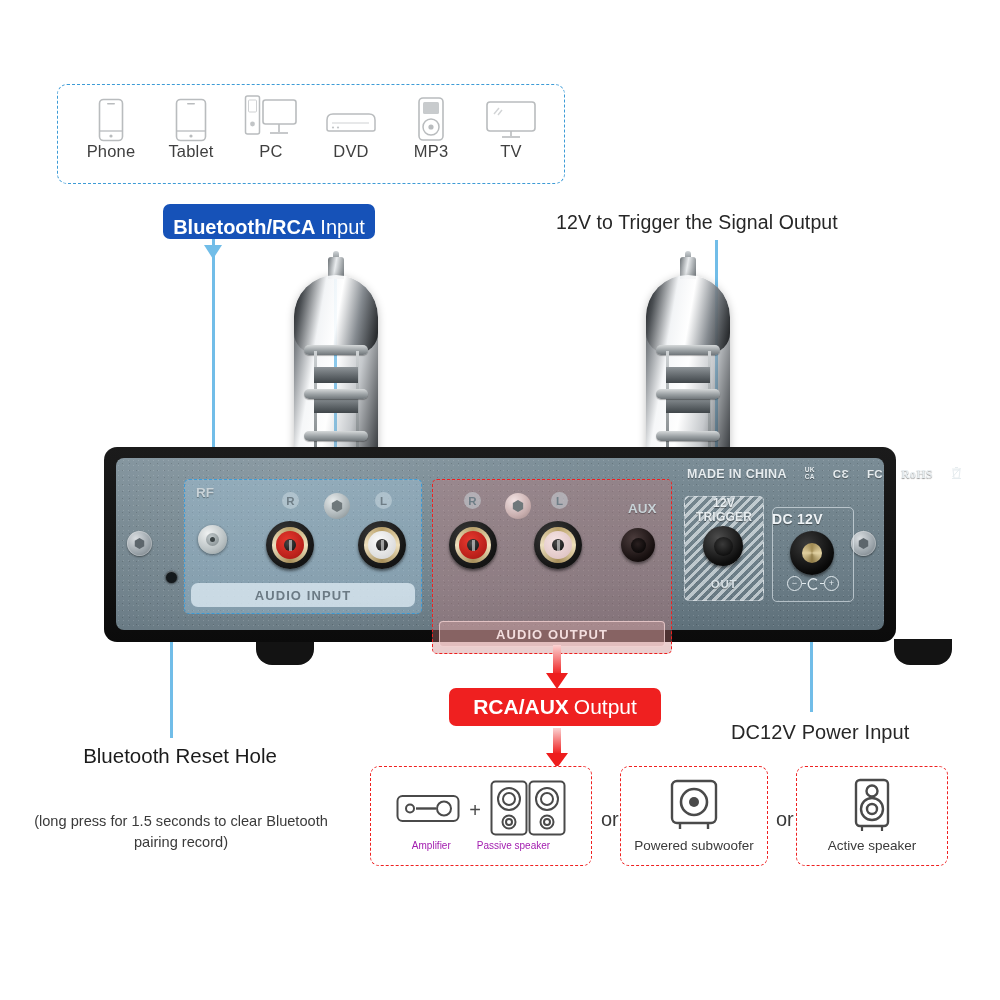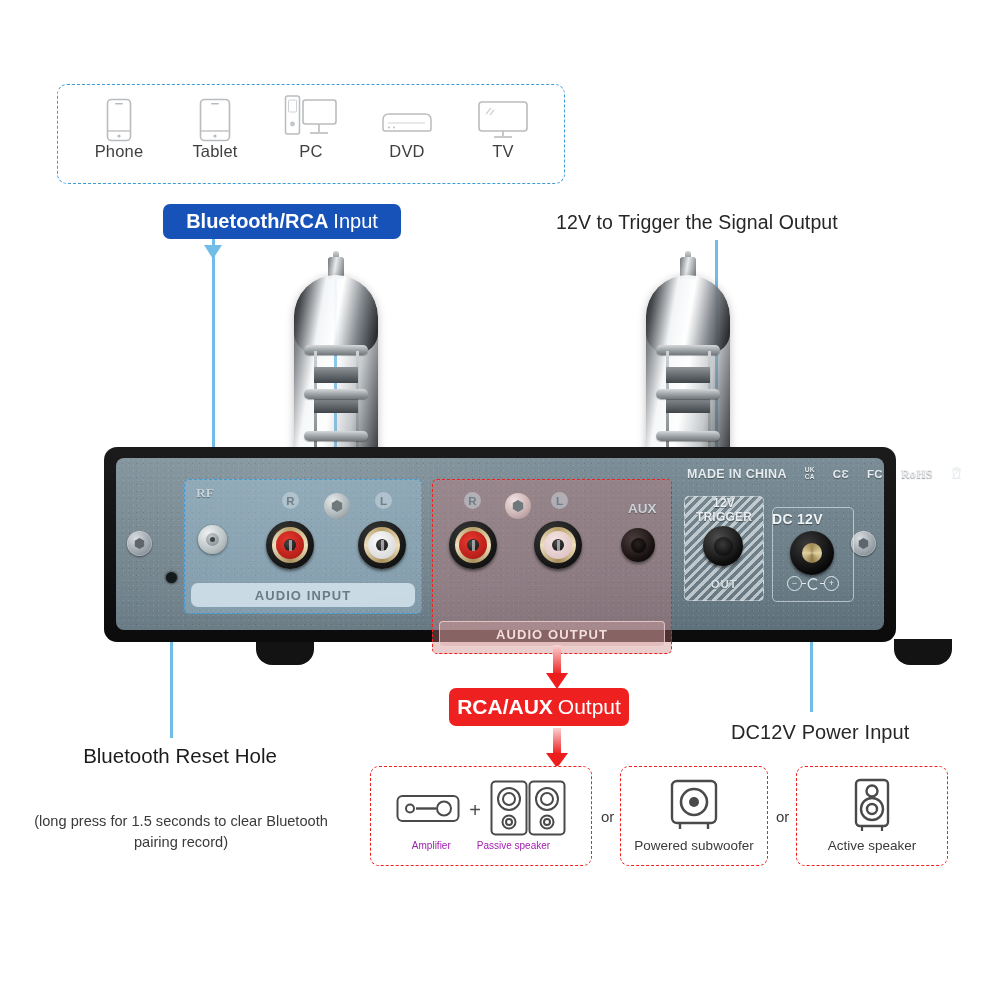--- a/index.html
+++ b/index.html
@@ -29,27 +29,28 @@
     font-size:16.5px;color:#3f3f3f;letter-spacing:.2px;
     white-space:nowrap;
   }
 
   
   .badge{
     border-radius:7px;color:#fff;display:flex;align-items:center;
     justify-content:center;white-space:nowrap;box-sizing:border-box;
   }
   #badge-bt{
-    left:163px;top:204px;width:238px;height:35px;background:#1652b8;
+    left:163px;top:204px;width:212px;height:35px;background:#1652b8;
     font-size:20px;
+    align-items:flex-end;
   }
   #badge-bt .b{font-weight:bold;}
   #badge-bt .n{font-weight:normal;margin-left:5px;}
   #badge-rca{
-    left:449px;top:688px;width:180px;height:38px;background:#ef2020;
+    left:449px;top:688px;width:212px;height:38px;background:#ef2020;
     font-size:21px;
   }
   #badge-rca .b{font-weight:bold;}
   #badge-rca .n{font-weight:normal;margin-left:5px;text-align:center;}
 
   
   .anno{font-size:19.5px;color:#272727;white-space:nowrap;letter-spacing:.1px;}
   #anno-trigger{left:556px;top:211px;}
   #anno-dc{left:731px;top:721px;font-size:20px;}
   #anno-reset-title{
@@ -370,21 +371,21 @@
   #outbox-2{left:620px;top:766px;width:148px;height:100px;}
   #outbox-3{left:796px;top:766px;width:152px;height:100px;}
   .outbox-inner{
     position:absolute;inset:0;display:flex;flex-direction:column;
     align-items:center;justify-content:center;
   }
   .dev-row{display:flex;align-items:center;gap:9px;height:56px;}
   .dev-cap{font-size:13.5px;color:#3a3a3a;margin-top:2px;white-space:nowrap;}
   .plus{font-size:20px;color:#4a4a4a;line-height:1;}
   .or{
-    position:absolute;font-size:15px;color:#3a3a3a;top:808px;
+    position:absolute;font-size:20px;color:#3a3a3a;top:808px;
   }
   #or-1{left:601px;}
   #or-2{left:776px;}
 
   
   #caps-1{
     display:flex;gap:26px;margin-top:2px;
   }
   #caps-1 span{font-size:10px;color:#a21caf;white-space:nowrap;}
 
@@ -441,20 +442,31 @@
       <svg width="56" height="44" viewBox="0 0 56 44">
           <path d="M4 22 Q4 16 10 16 L46 16 Q52 16 52 22 L52 31 Q52 33 50 33 L6 33 Q4 33 4 31 Z" fill="none" stroke="#b9bcbe" stroke-width="1.5"></path>
           <line x1="9" y1="25" x2="46" y2="25" stroke="#cfd1d3" stroke-width="1.2"></line>
           <circle cx="10" cy="29.5" r="1.1" fill="#c2c5c7"></circle>
           <circle cx="15" cy="29.5" r="1.1" fill="#c2c5c7"></circle>
         </svg>
     </div>
     <div class="compat-label">DVD</div>
   </div>
 
+  <div class="compat-item">
+    <div class="compat-ico">
+      <svg width="28" height="46" viewBox="0 0 28 46">
+          <rect x="2" y="2" width="24" height="42" rx="4" fill="none" stroke="#b9bcbe" stroke-width="1.6"></rect>
+          <rect x="6" y="6" width="16" height="12" rx="1.5" fill="#c8cbcd"></rect>
+          <circle cx="14" cy="31" r="8" fill="none" stroke="#b9bcbe" stroke-width="1.5"></circle>
+          <circle cx="14" cy="31" r="2.6" fill="#b9bcbe"></circle>
+        </svg>
+    </div>
+    <div class="compat-label">MP3</div>
+  </div>
 
   <div class="compat-item">
     <div class="compat-ico">
       <svg width="52" height="44" viewBox="0 0 52 44">
           <rect x="2" y="4" width="48" height="29" rx="3" fill="none" stroke="#b9bcbe" stroke-width="1.6"></rect>
           <line x1="26" y1="33" x2="26" y2="38" stroke="#b9bcbe" stroke-width="1.6"></line>
           <line x1="17" y1="39" x2="35" y2="39" stroke="#b9bcbe" stroke-width="1.6"></line>
           <line x1="9" y1="16" x2="14" y2="10" stroke="#d2d4d6" stroke-width="1.4"></line>
           <line x1="13" y1="17" x2="17" y2="12" stroke="#d2d4d6" stroke-width="1.4"></line>
         </svg>
@@ -534,21 +546,21 @@
 </div>
 
 <div class="screw abs" style="left:127px;top:531px;"></div>
 <div class="screw abs" style="left:851px;top:531px;"></div>
 
 <div id="reset-hole"></div>
 
 <div class="zone" id="zone-in">
   <div class="zone-bar" id="bar-in">AUDIO INPUT</div>
 </div>
-<div class="jlabel abs" style="left:196px;top:485px;font-family:Liberation Serif, serif;">RF</div>
+<div class="jlabel abs" style="left:196px;top:485px;">RF</div>
 <div class="jlabel circ abs" style="left:282px;top:492px;">R</div>
 <div class="jlabel circ abs" style="left:375px;top:492px;">L</div>
 
 <div id="rf-jack" style="left:198px;top:525px;"></div>
 
 <div class="rca abs" style="left:266px;top:521px;">
   <div class="rca-gold">
       <div class="rca-ring ring-red">
         <div class="rca-pin"></div>
       </div>

